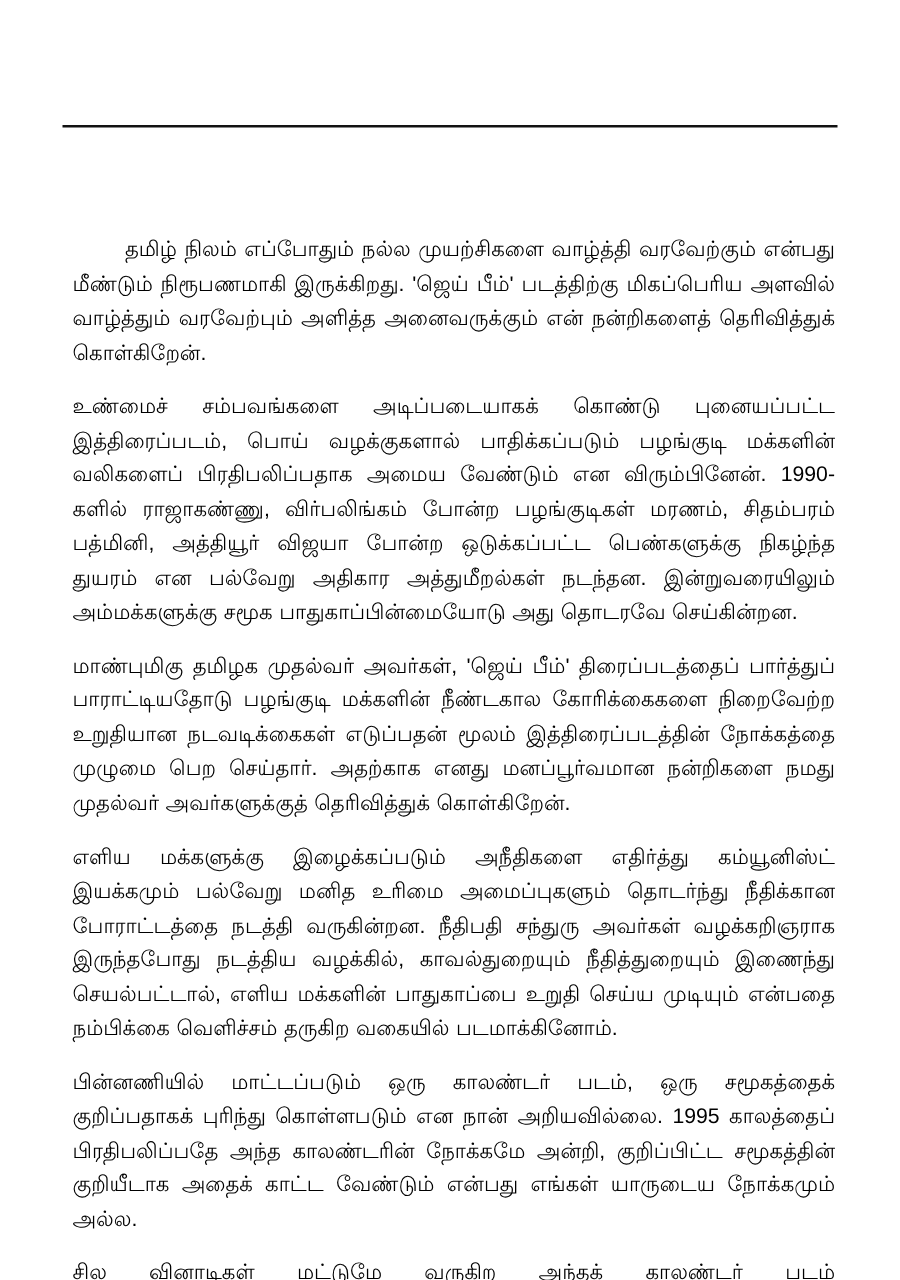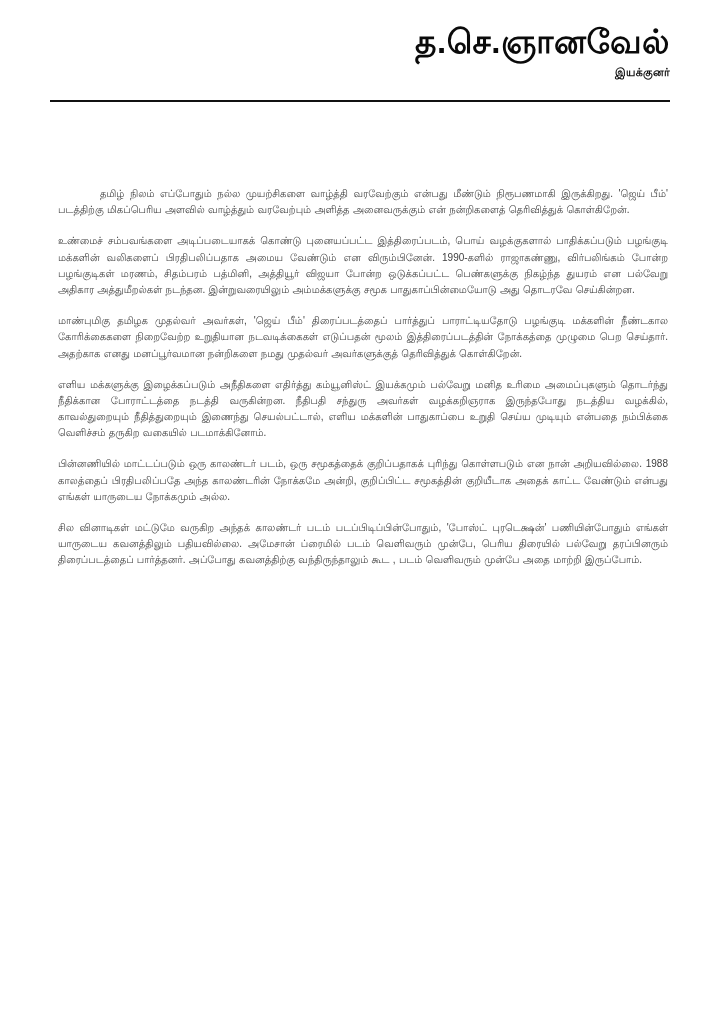--- a/index.html
+++ b/index.html
@@ -68,50 +68,46 @@
   }
 
   
   .body-text {
     position: absolute;
     top: 186px;
     left: 58px;
     width: 610px;
   }
   .para {
-    font-size: 10px;
+    font-size: 17px;
     line-height: 1.62;
     text-align: justify;
     text-justify: inter-word;
-    color: #404040;
+    color: #000000;
     margin: 0 0 15px 0;
     word-spacing: 0.5px;
   }
   .para.indent {
     text-indent: 42px;
   }
   .para:last-child {
     margin-bottom: 16px;
   }
 </style>
 </head>
 <body>
 
 <div class="page">
 
-  <div class="letterhead">
-    <div class="letterhead-name">த.செ.ஞானவேல்</div>
-    <div class="letterhead-role">இயக்குனர்</div>
-  </div>
 
   <div class="rule"></div>
 
 
   <div class="body-text">
     <p class="para indent">தமிழ் நிலம் எப்போதும் நல்ல முயற்சிகளை வாழ்த்தி வரவேற்கும் என்பது மீண்டும் நிரூபணமாகி இருக்கிறது.  'ஜெய் பீம்' படத்திற்கு மிகப்பெரிய அளவில் வாழ்த்தும் வரவேற்பும் அளித்த அனைவருக்கும் என் நன்றிகளைத் தெரிவித்துக் கொள்கிறேன்.</p>
     <p class="para">உண்மைச் சம்பவங்களை அடிப்படையாகக் கொண்டு புனையப்பட்ட இத்திரைப்படம், பொய் வழக்குகளால் பாதிக்கப்படும் பழங்குடி மக்களின் வலிகளைப் பிரதிபலிப்பதாக அமைய வேண்டும் என விரும்பினேன். 1990-களில் ராஜாகண்ணு, விர்பலிங்கம் போன்ற பழங்குடிகள் மரணம், சிதம்பரம் பத்மினி, அத்தியூர் விஜயா போன்ற ஒடுக்கப்பட்ட பெண்களுக்கு நிகழ்ந்த துயரம் என பல்வேறு அதிகார அத்துமீறல்கள் நடந்தன. இன்றுவரையிலும் அம்மக்களுக்கு சமூக பாதுகாப்பின்மையோடு அது தொடரவே செய்கின்றன.</p>
     <p class="para">மாண்புமிகு தமிழக முதல்வர் அவர்கள், 'ஜெய் பீம்' திரைப்படத்தைப் பார்த்துப் பாராட்டியதோடு பழங்குடி மக்களின் நீண்டகால கோரிக்கைகளை நிறைவேற்ற உறுதியான நடவடிக்கைகள் எடுப்பதன் மூலம் இத்திரைப்படத்தின் நோக்கத்தை முழுமை பெற செய்தார். அதற்காக எனது மனப்பூர்வமான நன்றிகளை நமது முதல்வர் அவர்களுக்குத் தெரிவித்துக் கொள்கிறேன்.</p>
     <p class="para">எளிய மக்களுக்கு இழைக்கப்படும் அநீதிகளை எதிர்த்து கம்யூனிஸ்ட் இயக்கமும் பல்வேறு மனித உரிமை அமைப்புகளும் தொடர்ந்து நீதிக்கான போராட்டத்தை நடத்தி வருகின்றன.    நீதிபதி சந்துரு அவர்கள் வழக்கறிஞராக இருந்தபோது நடத்திய வழக்கில், காவல்துறையும் நீதித்துறையும் இணைந்து செயல்பட்டால், எளிய மக்களின் பாதுகாப்பை உறுதி செய்ய முடியும் என்பதை நம்பிக்கை வெளிச்சம் தருகிற வகையில் படமாக்கினோம்.</p>
-    <p class="para">பின்னணியில் மாட்டப்படும் ஒரு காலண்டர் படம், ஒரு சமூகத்தைக் குறிப்பதாகக் புரிந்து கொள்ளபடும் என நான் அறியவில்லை.    1988 காலத்தைப் பிரதிபலிப்பதே அந்த காலண்டரின் நோக்கமே அன்றி, குறிப்பிட்ட சமூகத்தின் குறியீடாக அதைக் காட்ட வேண்டும் என்பது எங்கள் யாருடைய நோக்கமும் அல்ல.</p>
+    <p class="para">பின்னணியில் மாட்டப்படும் ஒரு காலண்டர் படம், ஒரு சமூகத்தைக் குறிப்பதாகக் புரிந்து கொள்ளபடும் என நான் அறியவில்லை.    1995 காலத்தைப் பிரதிபலிப்பதே அந்த காலண்டரின் நோக்கமே அன்றி, குறிப்பிட்ட சமூகத்தின் குறியீடாக அதைக் காட்ட வேண்டும் என்பது எங்கள் யாருடைய நோக்கமும் அல்ல.</p>
     <p class="para">சில வினாடிகள் மட்டுமே வருகிற அந்தக் காலண்டர் படம் படப்பிடிப்பின்போதும், 'போஸ்ட் புரடெக்ஷன்' பணியின்போதும் எங்கள்  யாருடைய கவனத்திலும் பதியவில்லை. அமேசான் ப்ரைமில் படம் வெளிவரும் முன்பே, பெரிய திரையில் பல்வேறு தரப்பினரும் திரைப்படத்தைப் பார்த்தனர். அப்போது கவனத்திற்கு வந்திருந்தாலும் கூட , படம் வெளிவரும் முன்பே அதை மாற்றி இருப்போம்.</p>
   </div>
 
 </div>
 
 </body></html>

